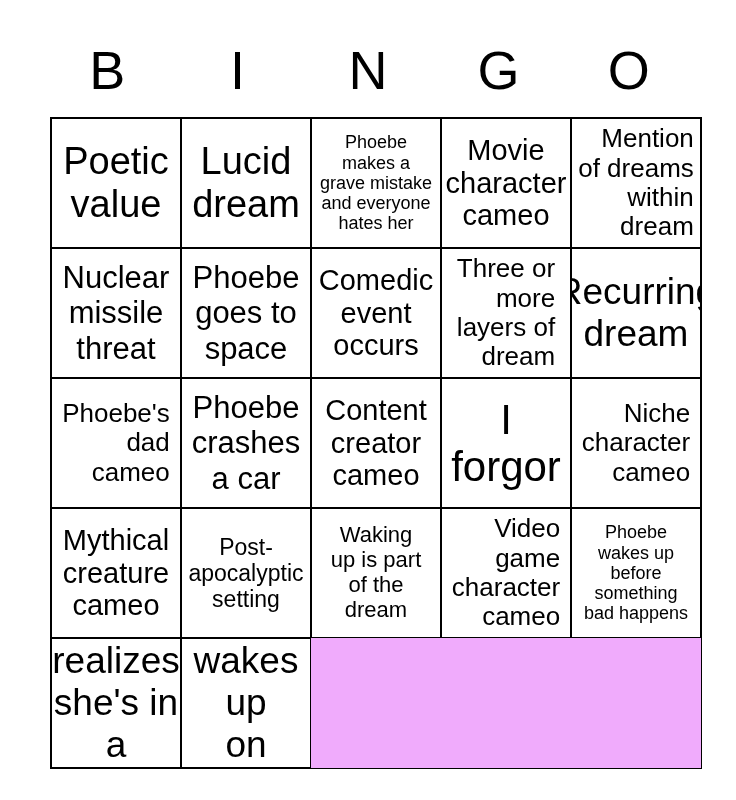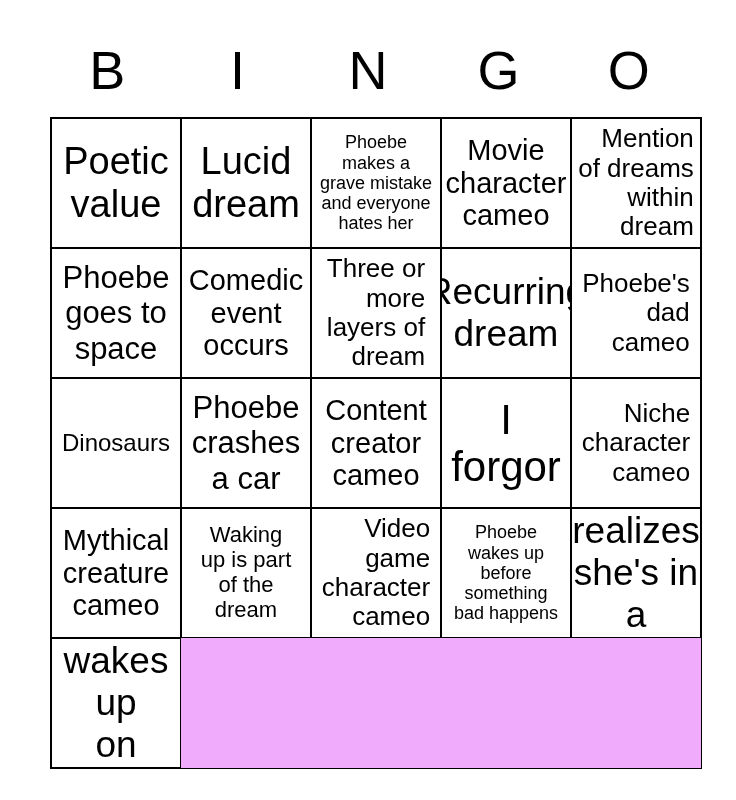--- a/index.html
+++ b/index.html
@@ -110,20 +110,25 @@
 cameo</span>
       </div>
     <div class="cell">
         <span class="cell-text fs26">Mention
 of dreams
 within
 dream</span>
       </div>
 
     <div class="cell">
+        <span class="cell-text fs31">Nuclear
+missile
+threat</span>
+      </div>
+    <div class="cell">
         <span class="cell-text fs31">Phoebe
 goes to
 space</span>
       </div>
     <div class="cell">
         <span class="cell-text fs29">Comedic
 event
 occurs</span>
       </div>
     <div class="cell">
@@ -136,23 +141,20 @@
         <span class="cell-text fs27">Recurring
 dream</span>
       </div>
 
     <div class="cell">
         <span class="cell-text fs26">Phoebe's
 dad
 cameo</span>
       </div>
     <div class="cell">
-        <span class="cell-text fs24">Dinosaurs</span>
-      </div>
-    <div class="cell">
         <span class="cell-text fs31">Phoebe
 crashes
 a car</span>
       </div>
     <div class="cell">
         <span class="cell-text fs29">Content
 creator
 cameo</span>
       </div>
     <div class="cell">
@@ -162,20 +164,25 @@
 
     <div class="cell">
         <span class="cell-text fs26">Niche
 character
 cameo</span>
       </div>
     <div class="cell">
         <span class="cell-text fs29">Mythical
 creature
 cameo</span>
+      </div>
+    <div class="cell">
+        <span class="cell-text fs23">Post-
+apocalyptic
+setting</span>
       </div>
 
     <div class="cell">
         <span class="cell-text fs28">Waking
 up is part
 of the
 dream</span>
       </div>
     <div class="cell">
         <span class="cell-text fs26">Video

